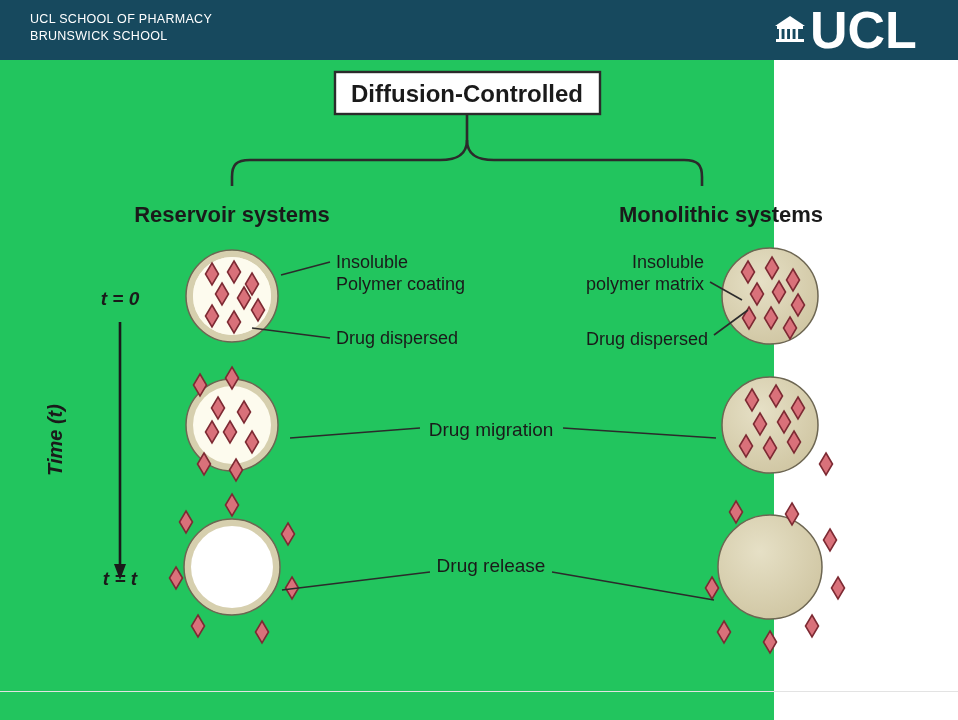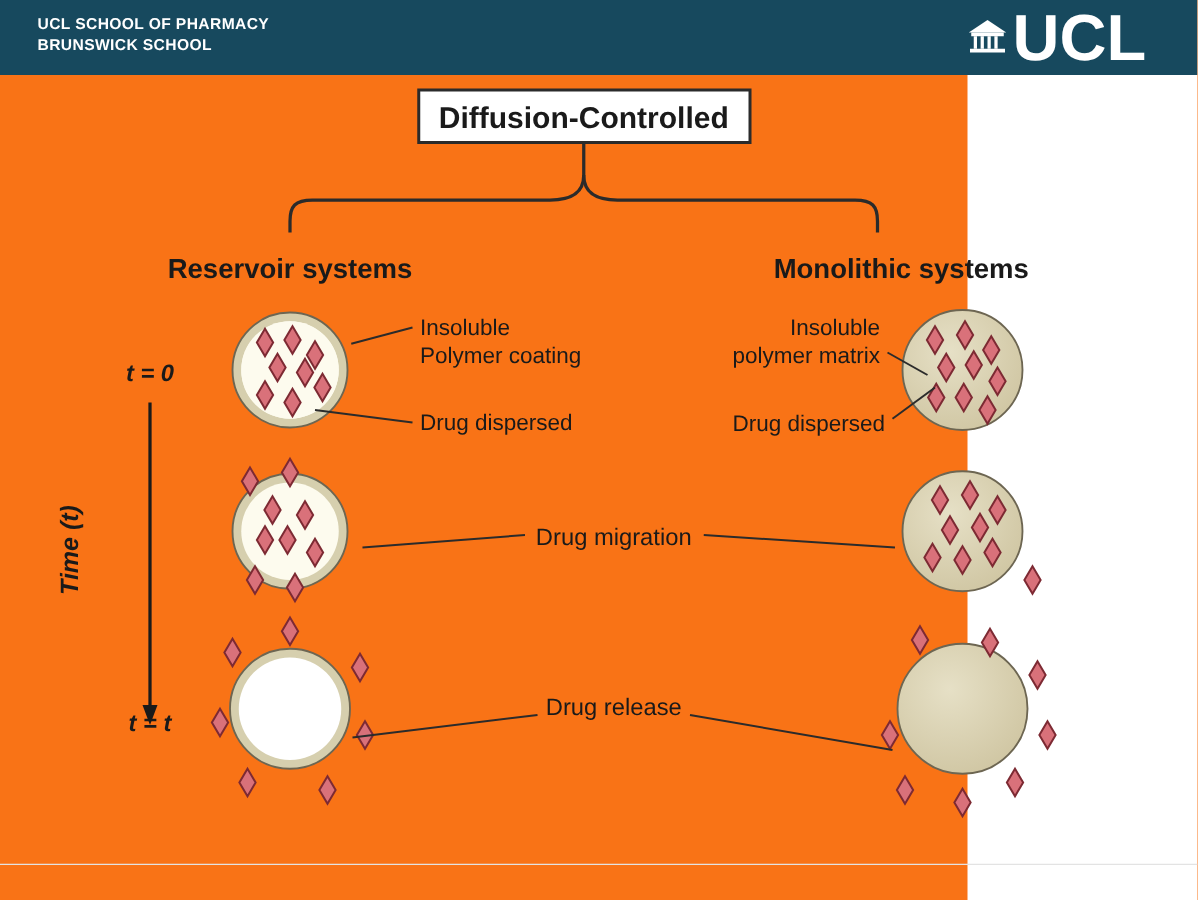--- a/index.html
+++ b/index.html
@@ -8,27 +8,27 @@
     font-family:"Liberation Sans", sans-serif;
     overflow:hidden;position:relative;
   }
   .header{
     position:absolute;left:0;top:0;width:958px;height:60px;
     background:#17495e;
   }
   .header-title{
     position:absolute;left:30px;top:11px;
     color:#ffffff;font-size:12.5px;line-height:17px;
-    letter-spacing:0.3px;font-weight:700;
+    letter-spacing:0.3px;font-weight:400;
   }
   .ucl-logo{
     position:absolute;right:18px;top:4px;width:175px;height:54px;
   }
   .slide{
-    position:absolute;left:0;top:60px;width:774px;height:660px;background:#f97316;
+    position:absolute;left:0;top:60px;width:774px;height:660px;background:#22c55e;
   }
   .diagram{position:absolute;left:0;top:0;width:958px;height:660px;}
   .footer-line{
     position:absolute;left:0;bottom:28px;width:958px;height:1px;background:#e3e3e3;
   }
   text{font-family:"Liberation Sans", sans-serif;}
 </style>
 </head>
 <body>
 

